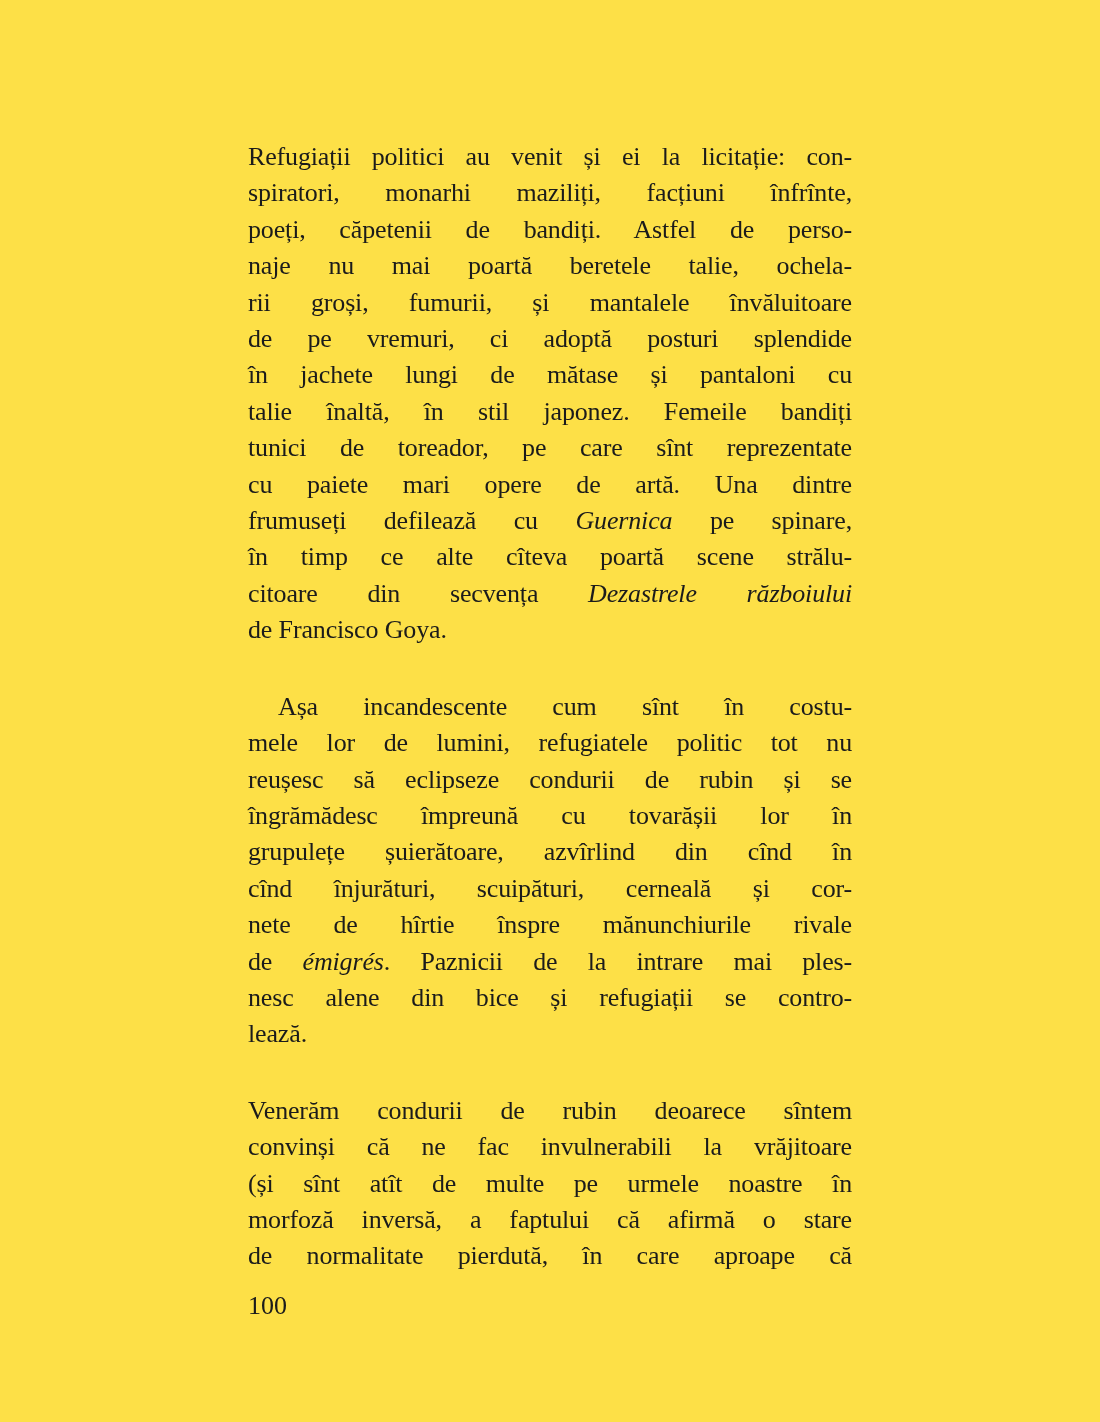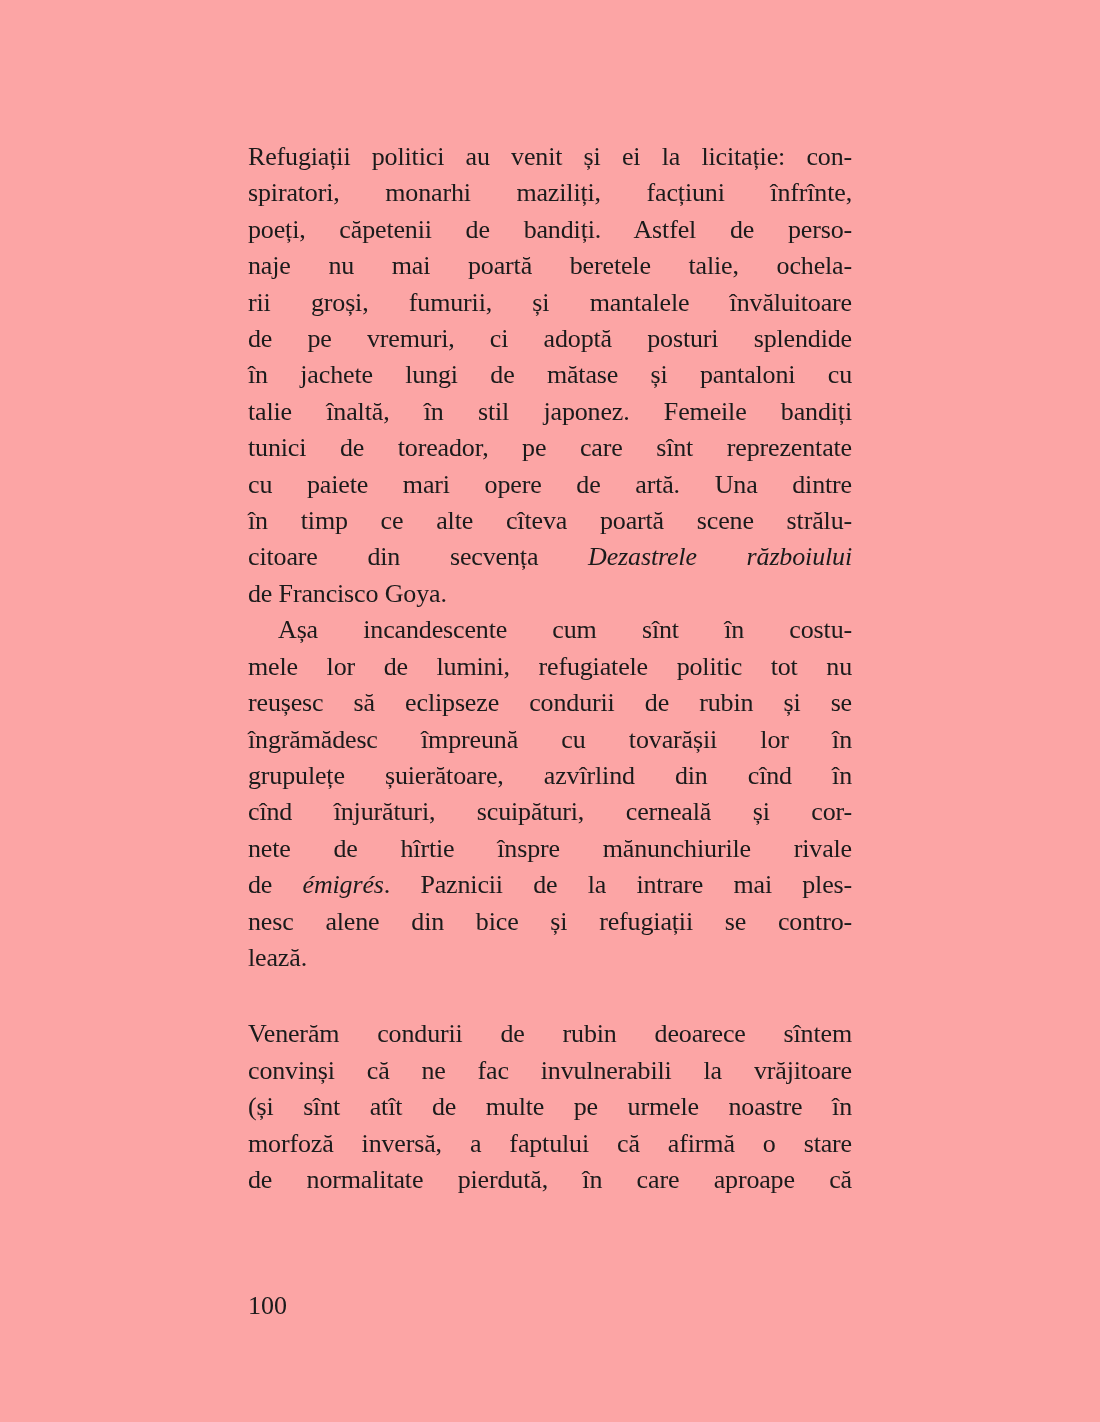--- a/index.html
+++ b/index.html
@@ -4,21 +4,21 @@
 <style>
   html, body {
     margin: 0;
     padding: 0;
     background: #ffffff;
   }
   .page {
     position: relative;
     width: 1100px;
     height: 1422px;
-    background: #fca5a5;
+    background: #fde047;
     overflow: hidden;
     font-family: "Liberation Serif", "DejaVu Serif", serif;
     color: #1b1b1b;
   }
   .textblock {
     position: absolute;
     left: 248px;
     top: 139px;
     width: 604px;
   }
@@ -29,20 +29,21 @@
     text-align: justify;
     text-align-last: justify;
     white-space: normal;
   }
   .line.lastline {
     text-align: right;
     text-align-last: left;
   }
   .line.indent {
     text-indent: 30px;
+    margin-top: 40px;
   }
   .para-gap {
     height: 40px;
   }
   .it {
     font-style: italic;
   }
   .page-number {
     position: absolute;
     left: 248px;
@@ -60,20 +61,21 @@
       <div class="line"><span>Refugiații politici au venit și ei la licitație: con-</span></div>
       <div class="line"><span>spiratori, monarhi maziliți, facțiuni înfrînte,</span></div>
       <div class="line"><span>poeți, căpetenii de bandiți. Astfel de perso-</span></div>
       <div class="line"><span>naje nu mai poartă beretele talie, ochela-</span></div>
       <div class="line"><span>rii groși, fumurii, și mantalele învăluitoare</span></div>
       <div class="line"><span>de pe vremuri, ci adoptă posturi splendide</span></div>
       <div class="line"><span>în jachete lungi de mătase și pantaloni cu</span></div>
       <div class="line"><span>talie înaltă, în stil japonez. Femeile bandiți</span></div>
       <div class="line"><span>tunici de toreador, pe care sînt reprezentate</span></div>
       <div class="line"><span>cu paiete mari opere de artă. Una dintre</span></div>
+      <div class="line"><span>frumuseți defilează cu </span><span class="it">Guernica</span><span> pe spinare,</span></div>
       <div class="line"><span>în timp ce alte cîteva poartă scene strălu-</span></div>
       <div class="line"><span>citoare din secvența </span><span class="it">Dezastrele războiului</span></div>
       <div class="line lastline"><span>de Francisco Goya.</span></div>
       <div class="line indent"><span>Așa incandescente cum sînt în costu-</span></div>
       <div class="line"><span>mele lor de lumini, refugiatele politic tot nu</span></div>
       <div class="line"><span>reușesc să eclipseze condurii de rubin și se</span></div>
       <div class="line"><span>îngrămădesc împreună cu tovarășii lor în</span></div>
       <div class="line"><span>grupulețe șuierătoare, azvîrlind din cînd în</span></div>
       <div class="line"><span>cînd înjurături, scuipături, cerneală și cor-</span></div>
       <div class="line"><span>nete de hîrtie înspre mănunchiurile rivale</span></div>

